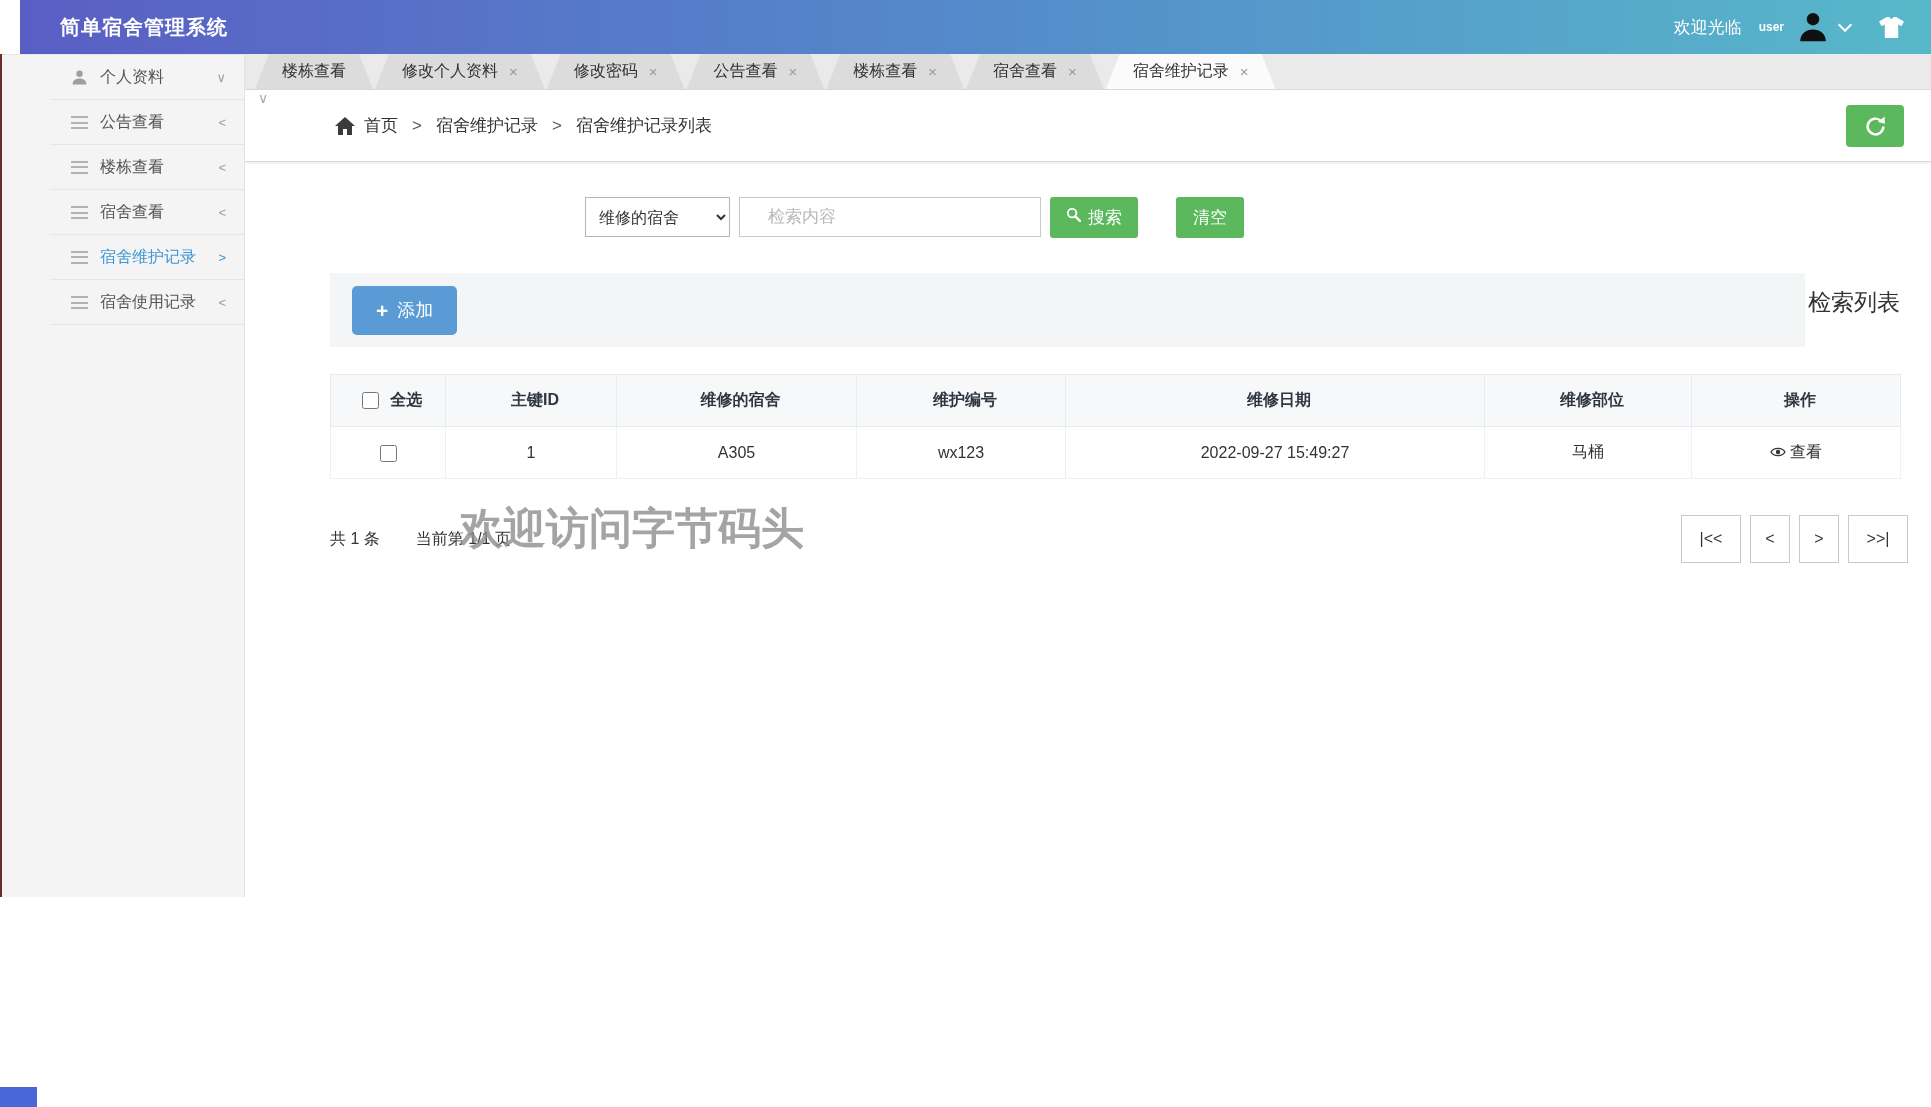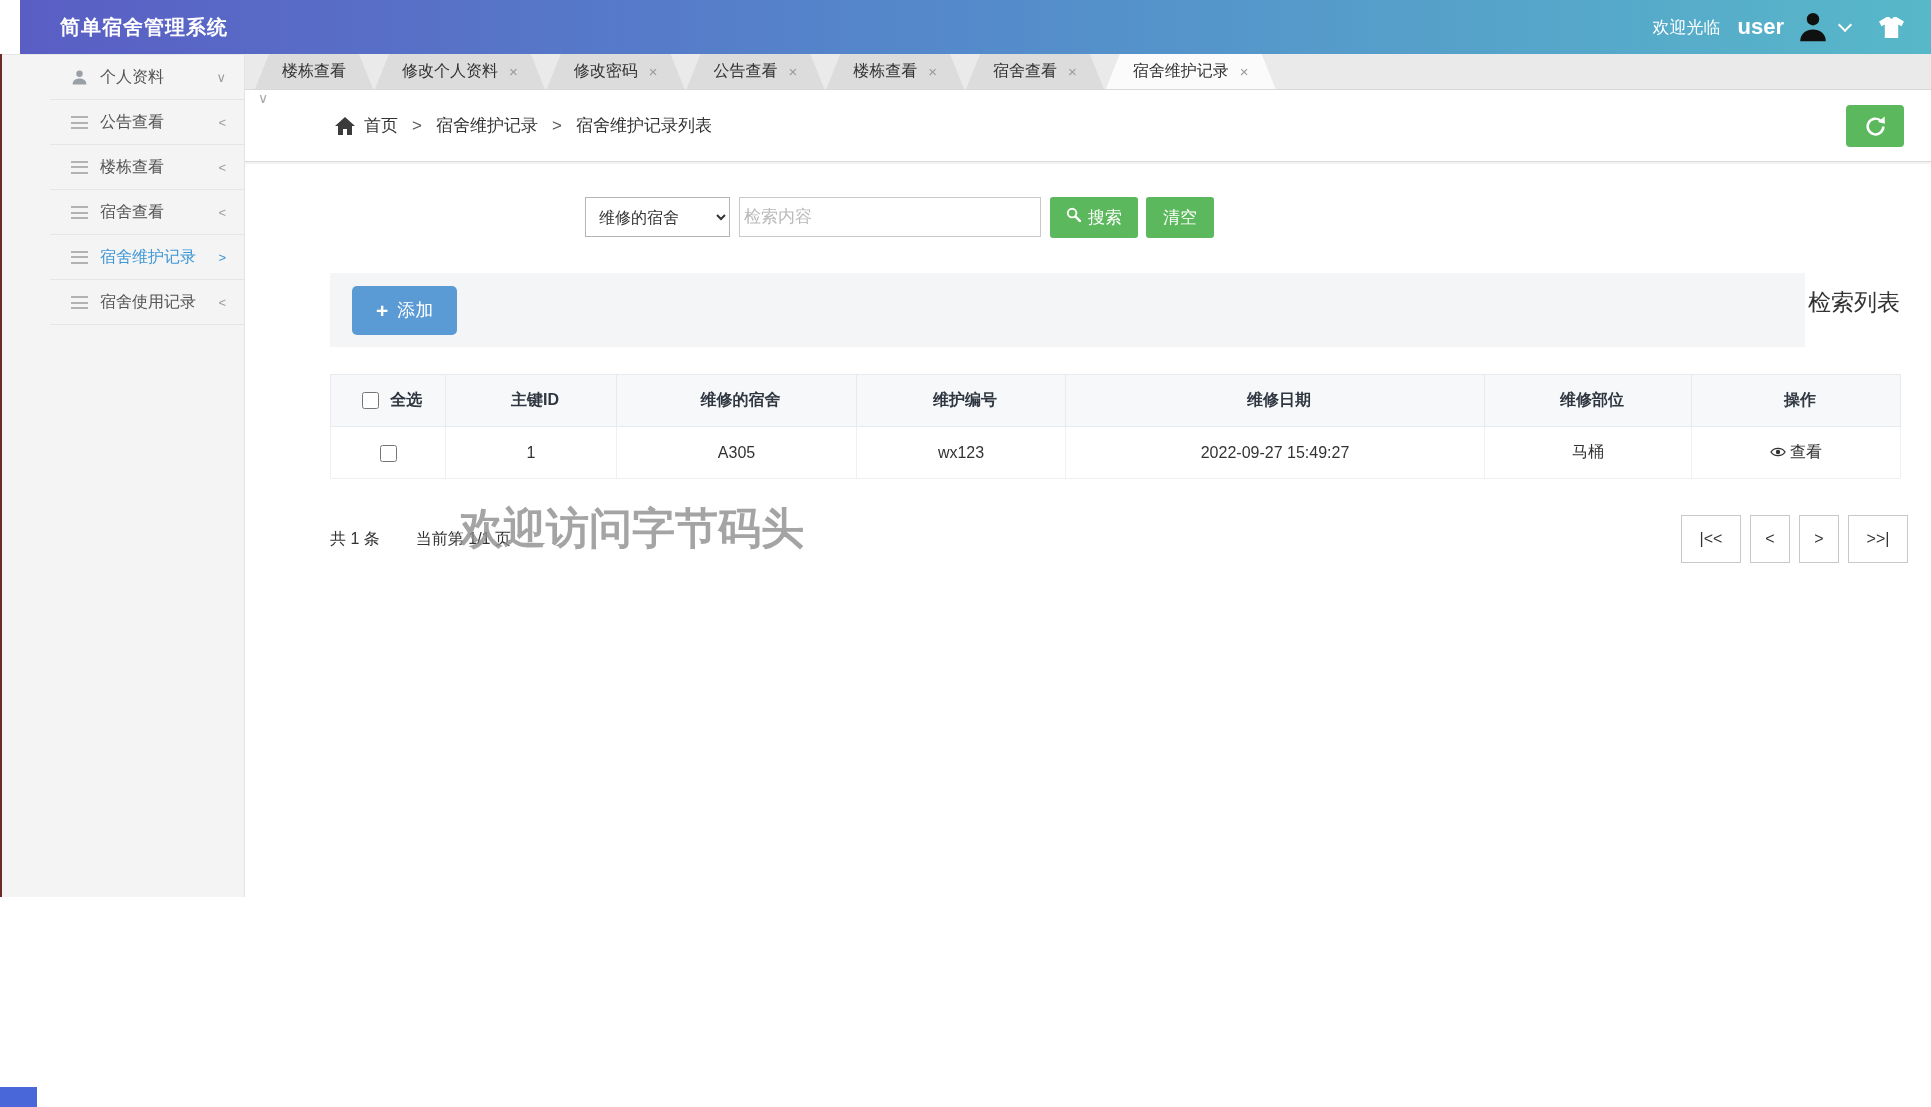--- a/index.html
+++ b/index.html
@@ -6,21 +6,21 @@
   body { font-family:"Liberation Sans", sans-serif; }
   .page { position:relative; width:1931px; height:1107px; background:#fff; overflow:hidden; }
 
   
   .topbar { position:absolute; left:0; top:0; width:100%; height:54px;
     background:linear-gradient(90deg,#5a5ec4 0%,#5489cb 48%,#57b9c9 100%);
     display:flex; align-items:center; justify-content:space-between; padding:0 46px 0 40px;margin-left:20px; }
   .app-title { color:#fff; font-size:20px; font-weight:bold; letter-spacing:1px; }
   .user-area { display:flex; align-items:center; color:#fff; }
   .welcome { font-size:17px; margin-right:17px; }
-  .username { font-size:22px; font-weight:bold; margin-right:13px; }
+  .username { font-size:12px; font-weight:bold; margin-right:13px; }
   .avatar { display:flex; margin-right:11px; cursor:pointer; }
   .chev-down { width:10px; height:10px; border-right:2px solid #fff; border-bottom:2px solid #fff;
     transform:rotate(45deg); margin:-5px 28px 0 0; cursor:pointer; }
   .tshirt { display:flex; cursor:pointer; }
 
   
   .sidebar { position:absolute; left:0; top:54px; width:245px; height:843px; background:#f4f4f4;
     border-left:2px solid #6d2a28; border-right:1px solid #e3e3e3; }
   .side-nav { border-top:1px solid #e6e6e6;padding-left:48px; }
   .side-item { height:45px; display:flex; align-items:center; padding:0 18px 0 18px;
@@ -50,27 +50,27 @@
   .tab-overflow { position:absolute; left:13px; top:0; color:#aaa; font-size:14px; }
   .crumb-home-icon { display:flex; margin-right:9px; }
   .crumb-sep { margin:0 14px; color:#555; }
   .crumb-link { cursor:pointer; }
   .refresh-btn { position:absolute; right:27px; top:15px; width:58px; height:42px; background:#5cb85c;
     border:none; border-radius:4px; display:flex; align-items:center; justify-content:center; cursor:pointer; }
 
   .search-row { margin:33px 0 0 340px; display:flex; align-items:center; height:44px; }
   .field-select { width:145px; height:40px; border:1px solid #b5b5b5; background:#fff; font-size:16px;
     color:#333; padding:0 6px 0 9px; font-family:inherit; }
-  .search-input { width:302px; height:40px; border:1px solid #c9c9c9; margin-left:9px; padding:0 4px;
+  .search-input { width:302px; height:40px; border:1px solid #c9c9c9; margin-left:9px; padding:0 28px;
     font-size:17px; color:#333; font-family:inherit; }
   .search-input::placeholder { color:#b9b9b9; }
   .btn-green { height:41px; background:#5cb85c; color:#fff; border:none; border-radius:3px; font-size:17px;
     display:inline-flex; align-items:center; gap:7px; padding:0 16px; margin-left:9px; cursor:pointer;
     font-family:inherit; }
-  .btn-clear { margin-left:8px; padding:0 17px; }
+  .btn-clear { margin-left:38px; padding:0 17px; }
 
   .toolbar-row { position:relative; margin-top:34px; height:74px; }
   .toolbar-strip { position:absolute; left:85px; top:0; width:1475px; height:74px; background:#f3f5f7;
     display:flex; align-items:center; padding-left:22px; }
   .btn-add { height:49px; background:#5b9bd5; color:#fff; border:none; border-radius:5px; font-size:18px;
     display:inline-flex; align-items:center; gap:9px; padding:0 24px; cursor:pointer; font-family:inherit; }
   .plus-ic { font-size:21px; font-weight:bold; line-height:1; }
   .list-label { position:absolute; right:31px; top:14px; font-size:23px; color:#333; }
 
   .data-table { margin:27px 0 0 85px; border-collapse:collapse; table-layout:fixed; width:1570px; }

